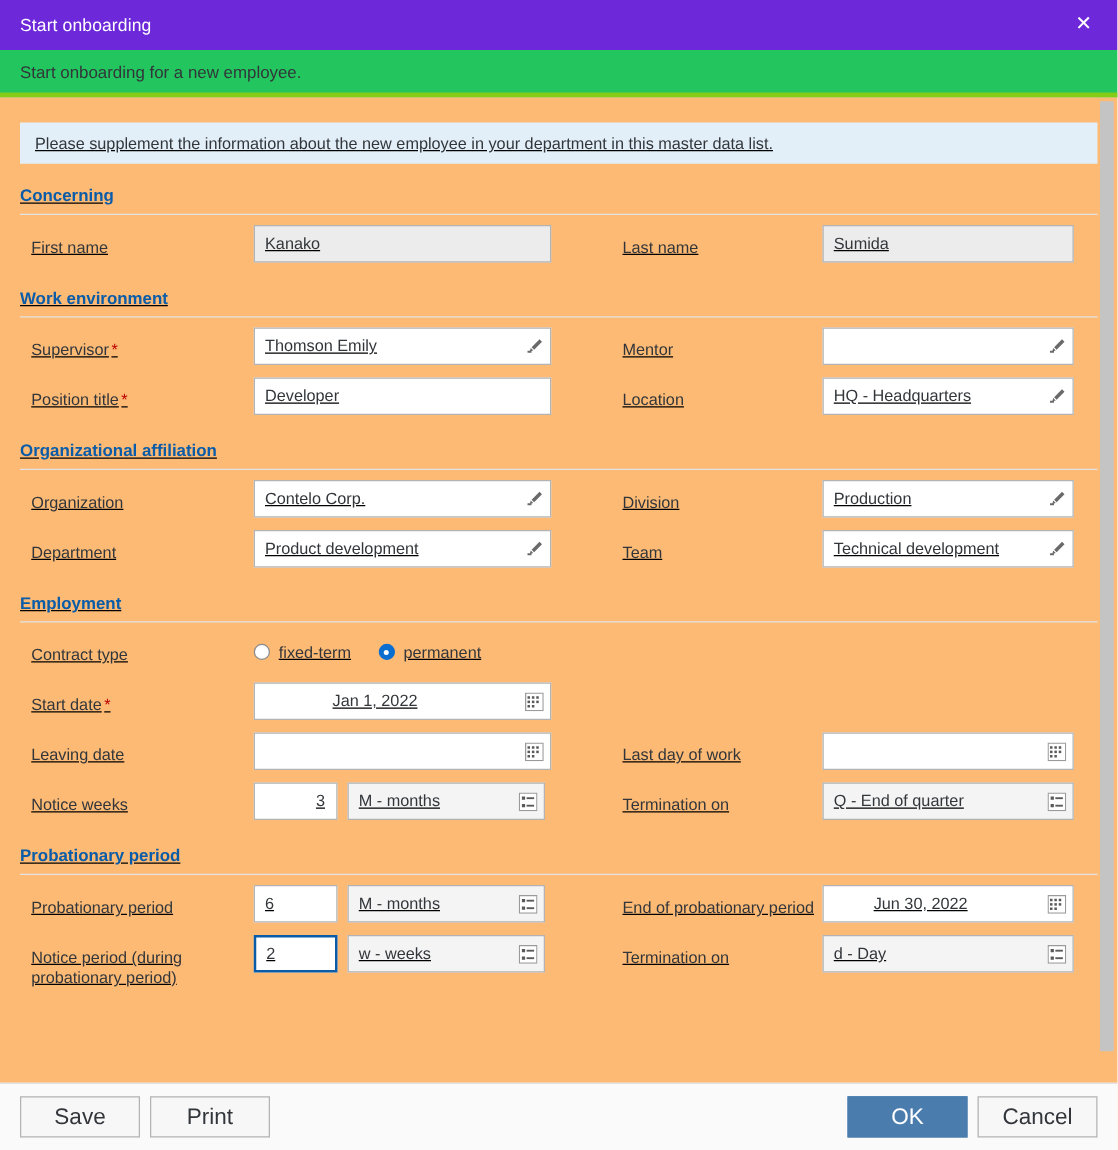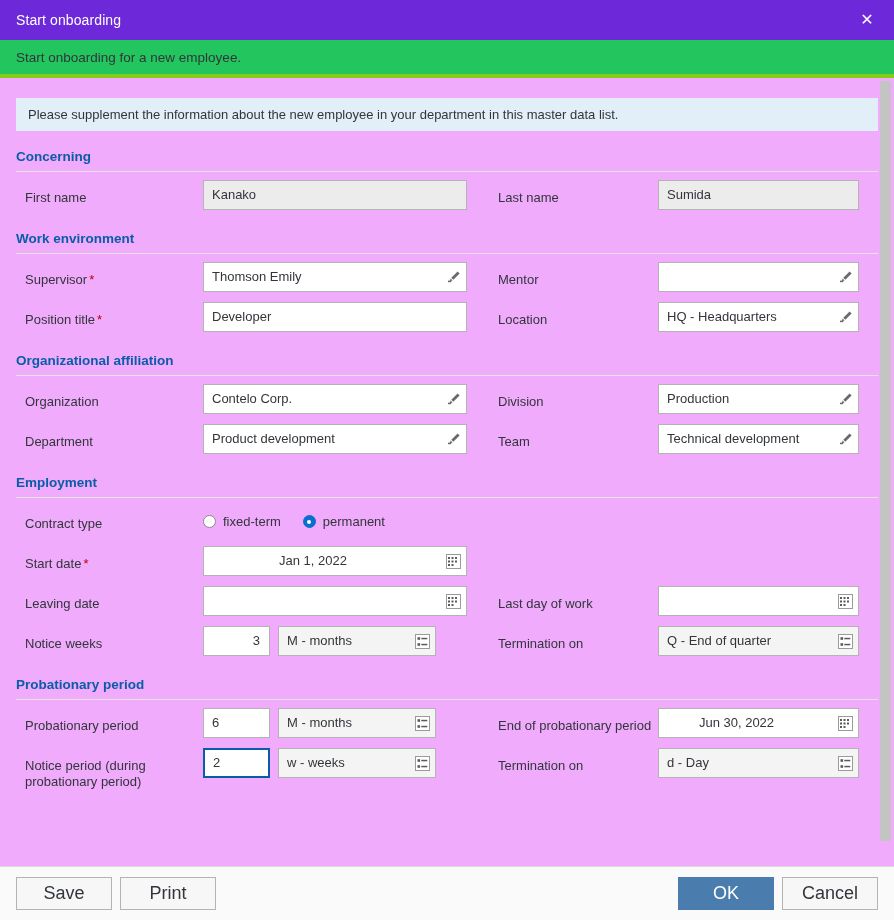--- a/index.html
+++ b/index.html
@@ -54,21 +54,22 @@
     color: #32363a;
     border-bottom: 4px solid #84cc16;
     background: #22c55e;
   }
 
   
   .body-wrap {
     flex: 1 1 auto;
     position: relative;
     overflow: hidden;
-    background: #f0abfc;
+    background: #fdba74;
+    text-decoration: underline;
   }
   .body-inner {
     padding: 20px 16px 0 16px;
     height: 100%;
   }
 
   
   .scrollbar {
     position: absolute;
     top: 0; right: 3px;
@@ -141,21 +142,21 @@
     font-size: 13px;
     color: #32363a;
   }
   .fld .val {
     flex: 1 1 auto;
     padding: 0 8px;
     overflow: hidden;
     white-space: nowrap;
     line-height: 28px;
   }
-  .fld.wide  { width: 264px; }
+  .fld.wide  { width: 238px; }
   .fld.wide2 { width: 201px; }
   .fld.readonly {
     background: #ececec;
     border-color: #b3b3b3;
   }
   .fld.dropdown {
     background: #f4f4f4;
   }
   .fld.num { width: 67px; }
   .fld.num .val { text-align: right; padding-right: 9px; }

